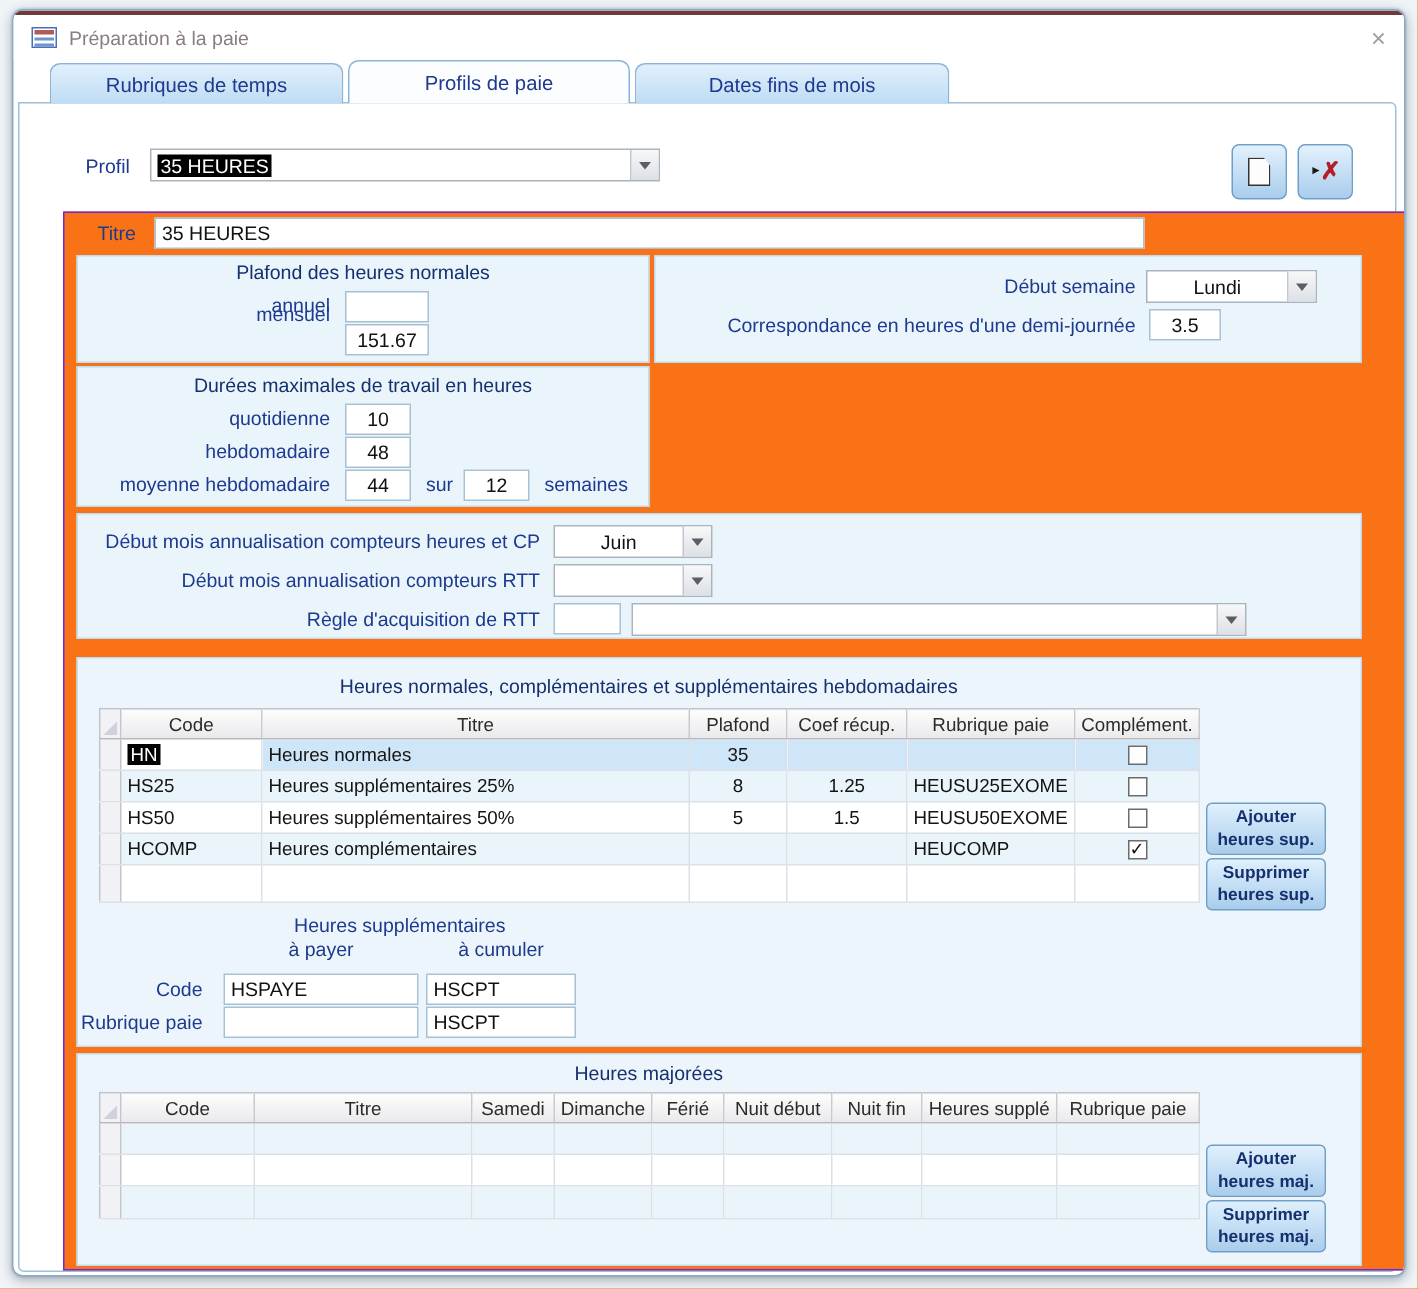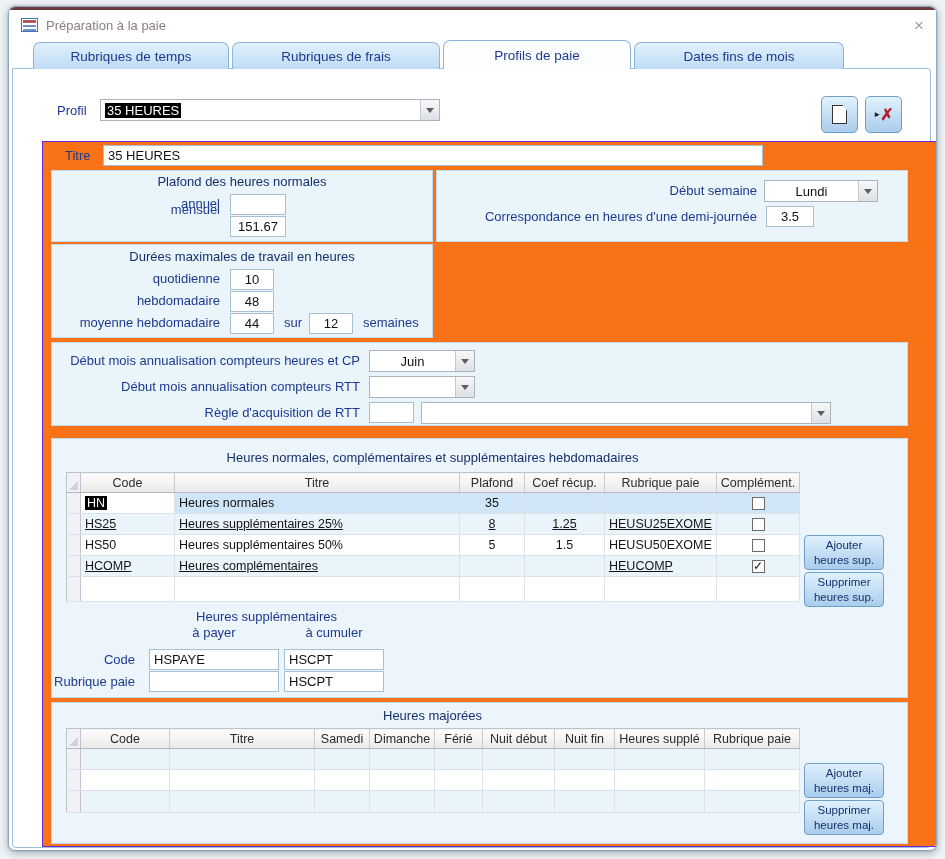--- a/index.html
+++ b/index.html
@@ -57,38 +57,38 @@
   .del-ic::before{content:"►";font-size:8px;color:#1a1a1a;vertical-align:3px;margin-right:-1px;}
   .panel{
     position:absolute;left:29px;top:72px;width:896px;height:706px;
     background:#f97316;border:1px solid #6d28d9;
   }
   .box{position:absolute;background:#e9f4fb;border:1px solid #c0dbee;}
   .abs{position:absolute;}
   .gbtn{
     position:absolute;width:80px;height:35px;border:1px solid #6f9fc8;border-radius:4px;
     background:linear-gradient(#e0f0fd,#a9cdec);color:#15306e;font-size:11.5px;
-    display:flex;align-items:center;justify-content:center;text-align:center;line-height:1.25;padding:2px;cursor:default;
+    display:flex;align-items:center;justify-content:center;text-align:center;line-height:1.25;padding:2px;cursor:default;font-weight:bold;
   }
   table{border-collapse:collapse;table-layout:fixed;background:#fff;font-size:12.5px;}
   .dstable{border:1px solid #b9c4ce;}
   .dstable th{
     background:linear-gradient(#fdfdfd,#e9e9ec);font-weight:normal;color:#2b2b2b;
     border-right:1px solid #c9c9cf;border-bottom:1px solid #b7b7bd;height:20px;text-align:center;overflow:hidden;white-space:nowrap;
   }
   .dstable td{
     border-right:1px solid #dbe1e7;border-bottom:1px solid #dbe1e7;height:21px;
     color:#141414;padding:0 4px;overflow:hidden;white-space:nowrap;
   }
   .dstable .selcol{background:#f1f1f6;border-right:1px solid #c4c4cc;padding:0;}
   .corner{position:relative;padding:0;}
   .corner::after{content:"";position:absolute;right:2px;bottom:2px;width:0;height:0;
     border-bottom:9px solid #cfd2da;border-left:9px solid transparent;}
   .r-sel td{background:#cfe6f8;}
-  .r-alt td{background:#eaf5fb;text-decoration:underline;}
+  .r-alt td{background:#eaf5fb;}
   .r-plain td{background:#fff;}
   .r-sel td.codecell{background:#fff;}
   .cb{display:inline-block;width:13px;height:13px;border:1px solid #6b6b6b;background:#fff;vertical-align:middle;line-height:11px;text-align:center;font-size:12px;color:#111;}
   .cb.checked::before{content:"✓";}
   .tdc{text-align:center;}
 </style>
 </head>
 <body>
 
 <div class="window">
@@ -96,23 +96,20 @@
 
   <div class="titlebar">
     <span class="win-icon"></span>
     <span class="win-title">Préparation à la paie</span>
     <span class="close-x">×</span>
   </div>
 
   <div class="tabstrip">
     <div class="tab" style="width:196px">
         <span>Rubriques de temps</span>
-      </div>
-    <div class="tab" style="width:208px">
-        <span>Rubriques de frais</span>
       </div>
     <div class="tab active" style="width:188px">
         <span>Profils de paie</span>
       </div>
     <div class="tab" style="width:210px">
         <span>Dates fins de mois</span>
       </div>
   </div>
 
   <div class="content">

